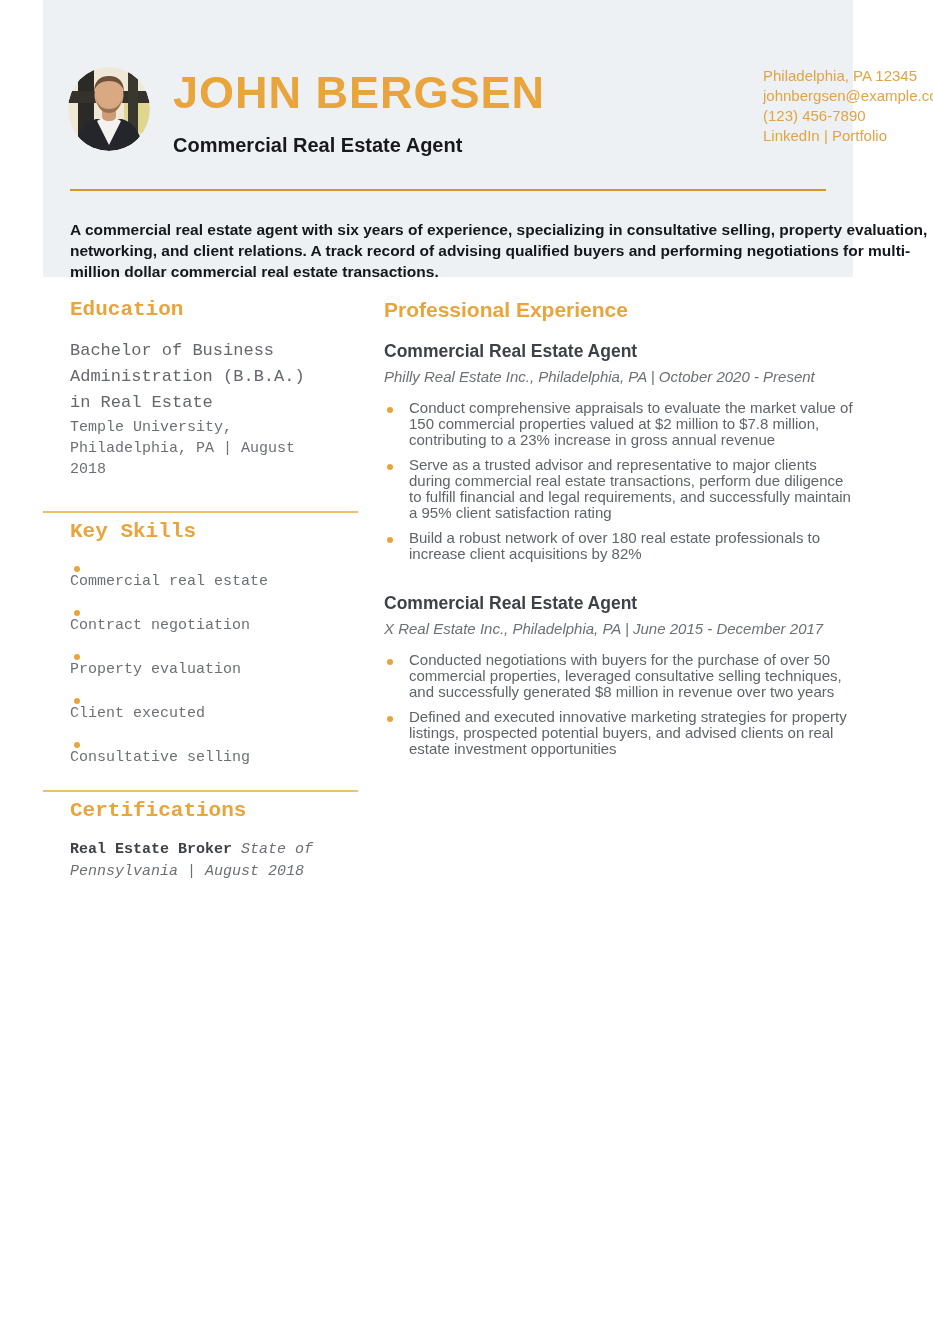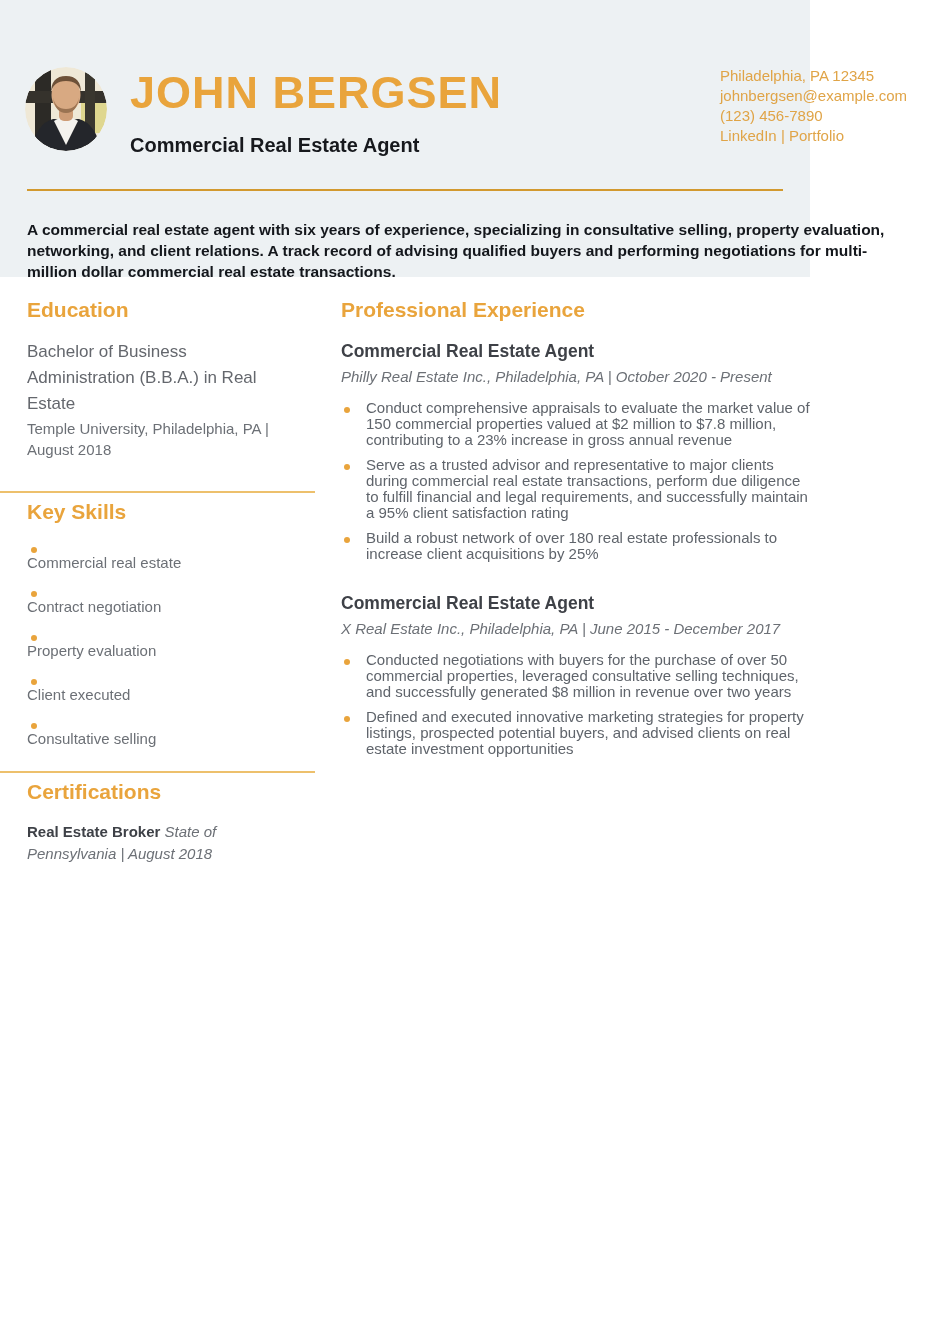--- a/index.html
+++ b/index.html
@@ -3,21 +3,21 @@
 <meta charset="utf-8">
 <style>
   * { margin: 0; padding: 0; box-sizing: border-box; }
   html, body { background: #ffffff; }
   body {
     width: 933px; height: 1320px;
     font-family: "Liberation Sans", sans-serif;
     position: relative;
     overflow: hidden;
   }
-  .page { width: 810px; height: 1320px; background: #ffffff; position: relative; }
+  .page { width: 810px; height: 1320px; background: #ffffff; position: relative; margin-left: 43px; }
 
   
   .header {
     position: relative;
     width: 100%; height: 277px;
     background: #EDF1F3;
   }
   .photo {
     position: absolute; left: 25px; top: 67px;
     width: 82px; height: 84px; border-radius: 50%;
@@ -43,21 +43,21 @@
     height: 2px; background: #D2992E;
   }
   .summary {
     position: absolute; left: 27px; top: 219px; width: 878px;
     font-size: 15.5px; font-weight: 700; line-height: 21px; color: #14171C;
   }
 
   
   .main { display: flex; padding-top: 21px; }
 
-  .left-col { width: 315px; flex: 0 0 315px; }
+  .left-col { width: 315px; flex: 0 0 315px; font-family: Liberation Mono, monospace; }
   .left-inner { padding: 0 26px 0 27px; }
   .section-heading {
     font-size: 21px; font-weight: 700; color: #E9A43C;
     margin-bottom: 17px;
   }
   .degree { font-size: 17px; line-height: 26px; color: #64676D; }
   .edu-details { font-size: 15px; line-height: 21px; color: #6C7076; margin-top: 1px; }
   .col-rule { height: 2px; background: #EDC06C; border: 0; }
   .rule-skills { margin-top: 31px; }
   .rule-certs { margin-top: 23px; }
@@ -202,21 +202,21 @@
           <li class="bullet">
             <span class="dot"></span>
             <span class="bullet-text">Conduct comprehensive appraisals to evaluate the market value of 150 commercial properties valued at $2 million to $7.8 million, contributing to a 23% increase in gross annual revenue</span>
           </li>
           <li class="bullet">
             <span class="dot"></span>
             <span class="bullet-text">Serve as a trusted advisor and representative to major clients during commercial real estate transactions, perform due diligence to fulfill financial and legal requirements, and successfully maintain a 95% client satisfaction rating</span>
           </li>
           <li class="bullet">
             <span class="dot"></span>
-            <span class="bullet-text">Build a robust network of over 180 real estate professionals to increase client acquisitions by 25%</span>
+            <span class="bullet-text">Build a robust network of over 180 real estate professionals to increase client acquisitions by 82%</span>
           </li>
         </ul>
       </div>
 
       <div class="job">
         <div class="job-title">Commercial Real Estate Agent</div>
         <div class="job-meta">X Real Estate Inc., Philadelphia, PA | June 2015 - December 2017</div>
         <ul class="bullets">
           <li class="bullet">
             <span class="dot"></span>

